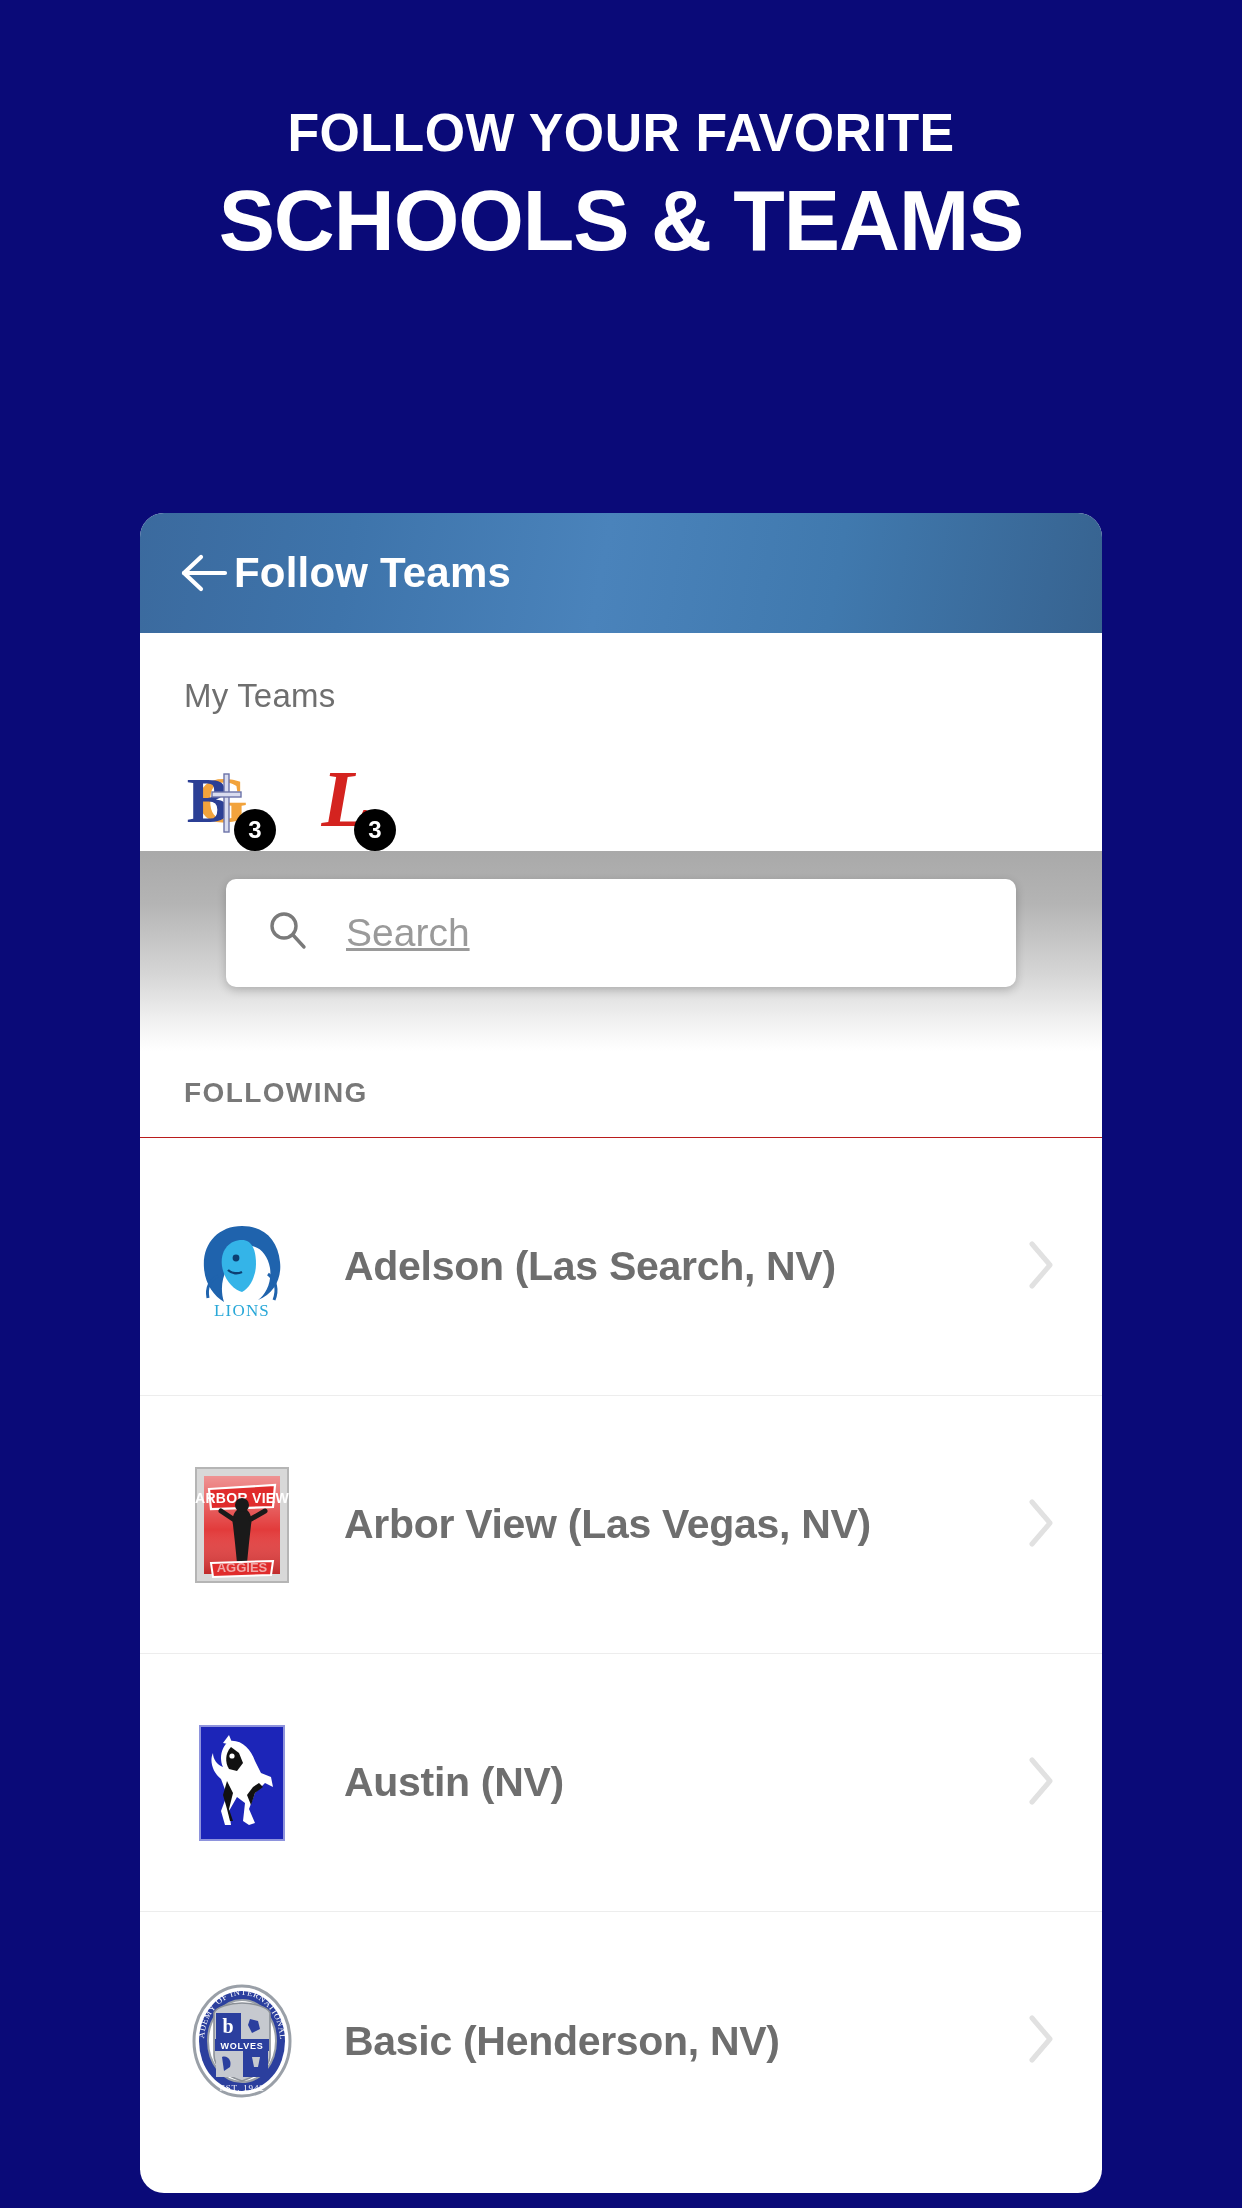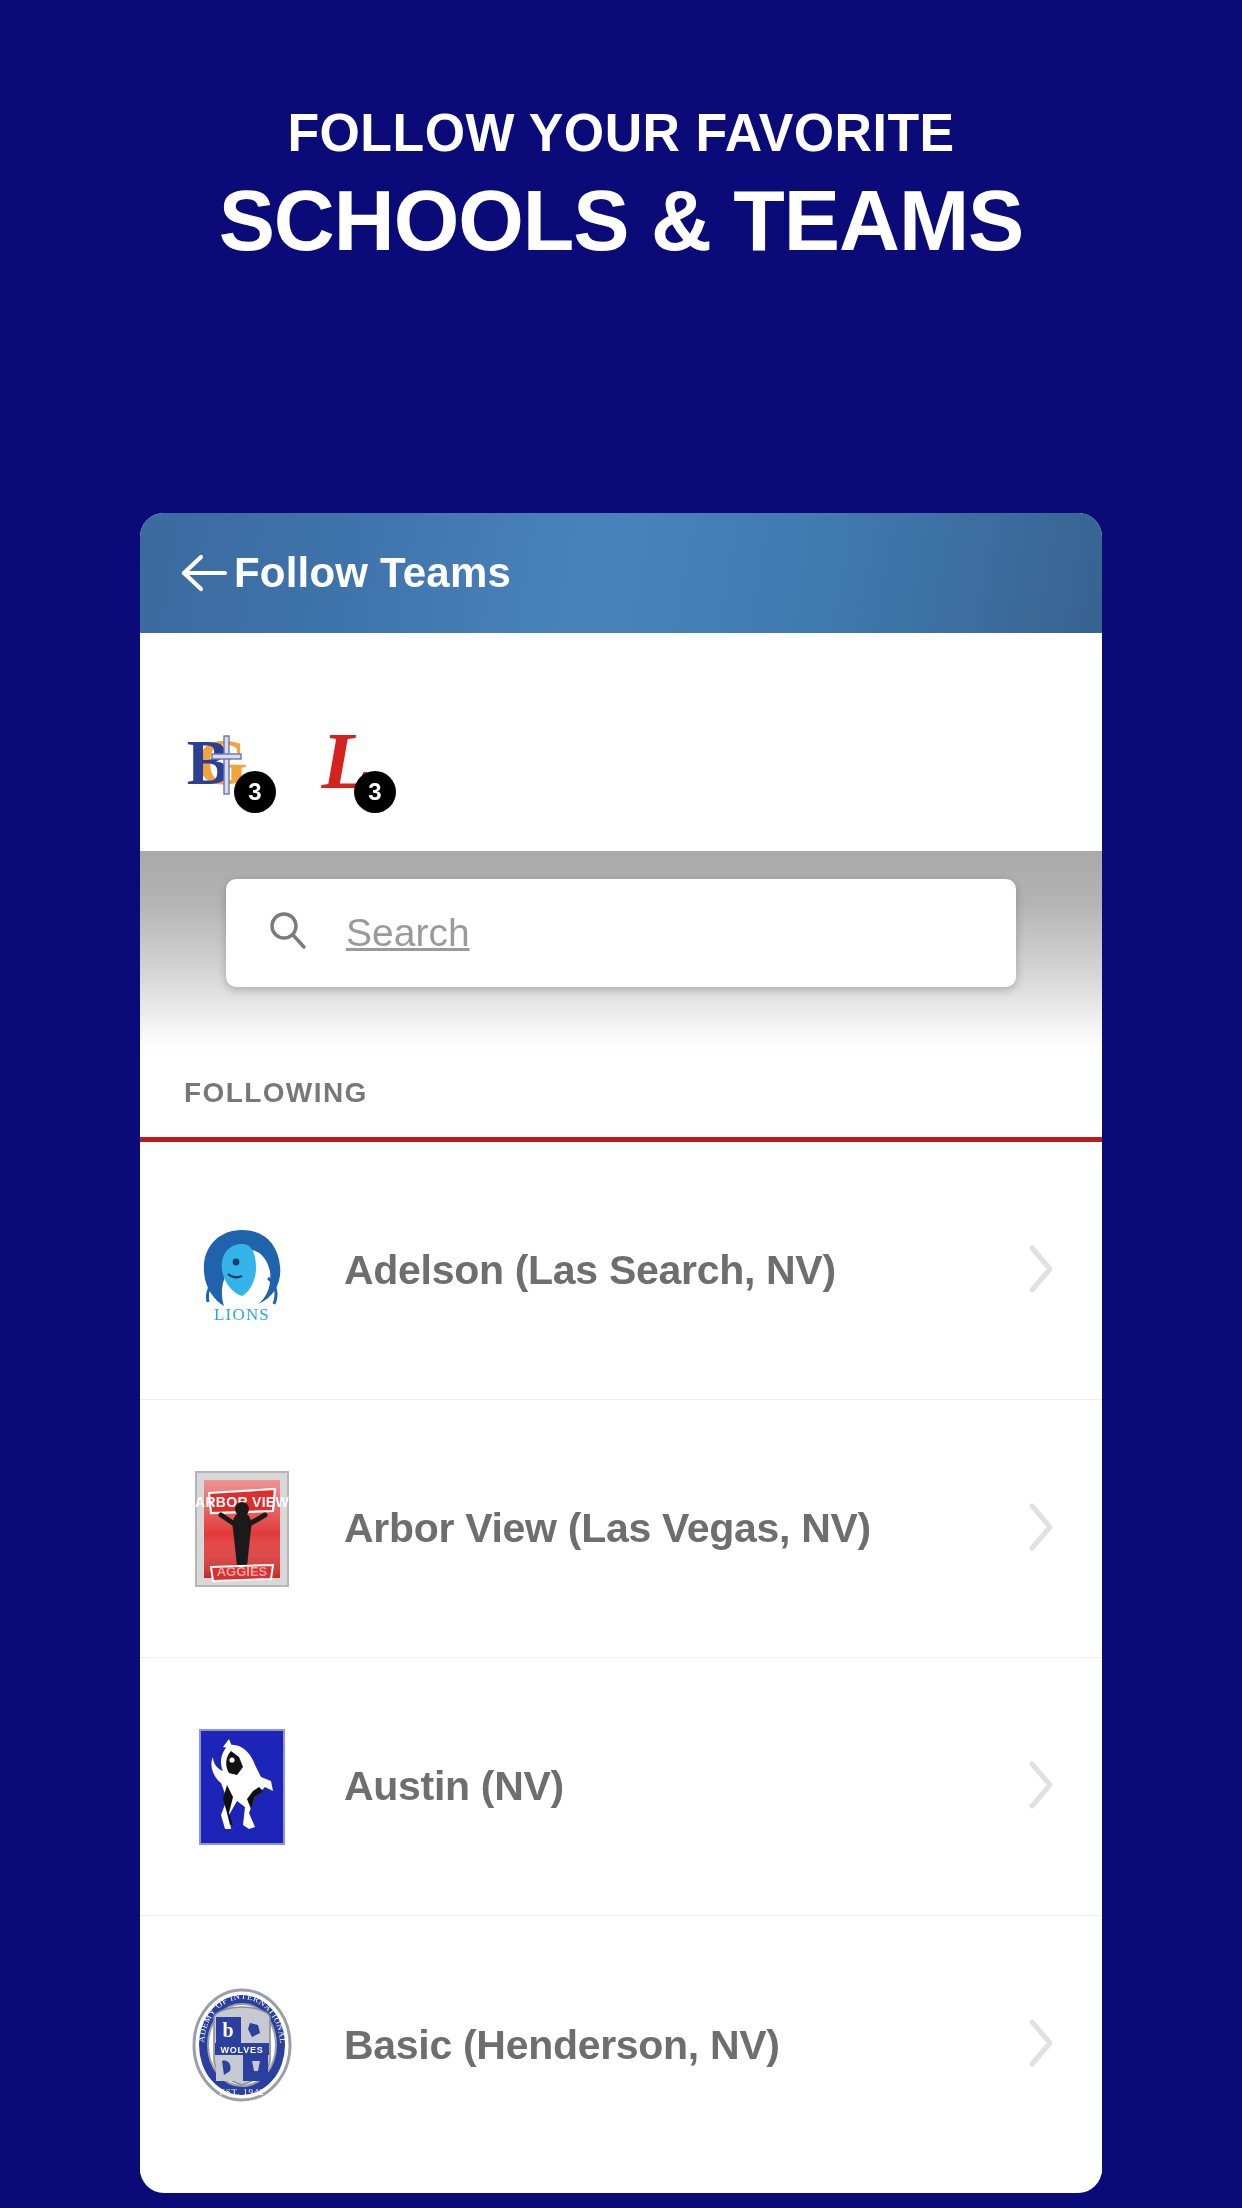--- a/index.html
+++ b/index.html
@@ -124,21 +124,21 @@
   }
 
   
   .following-head {
     background:#ffffff;
     color:#787878;
     font-size:28px;
     font-weight:bold;
     letter-spacing:1.4px;
     padding:26px 0 28px 44px;
-    border-bottom:5px solid #b91c1c;
+    border-bottom:1px solid #b91c1c;
   }
 
   
   .list { background:#ffffff; }
   .row {
     display:flex;
     align-items:center;
     height:258px;
     border-bottom:1px solid #ededed;
     padding:0 44px 0 44px;
@@ -182,20 +182,21 @@
         <svg width="50" height="44" viewBox="0 0 50 44">
           <path d="M22 6 L5 22 L22 38" stroke="#ffffff" stroke-width="4.2" fill="none" stroke-linecap="round" stroke-linejoin="round"></path>
           <line x1="5" y1="22" x2="46" y2="22" stroke="#ffffff" stroke-width="4.2" stroke-linecap="round"></line>
         </svg>
       </span>
     </div>
     <div class="appbar-title">Follow Teams</div>
   </div>
 
   <div class="myteams">
+    <div class="myteams-label">My Teams</div>
     <div class="myteams-row">
 
       <div class="team-chip">
         <div class="logo-wrap">
           <svg class="logo-svg" width="84" height="78" viewBox="0 0 84 78">
             <text x="38" y="62" font-family="'Liberation Serif',serif" font-size="66" font-weight="bold" fill="#f2a33c" text-anchor="middle">G</text>
             <text x="24" y="62" font-family="'Liberation Serif',serif" font-size="64" font-weight="bold" fill="#2b3f95" text-anchor="middle">B</text>
             <rect x="40" y="14" width="5" height="58" fill="#d9dcef" stroke="#6b72a8" stroke-width="1.4"></rect>
             <rect x="28" y="32" width="29" height="5" fill="#d9dcef" stroke="#6b72a8" stroke-width="1.4"></rect>
           </svg>

